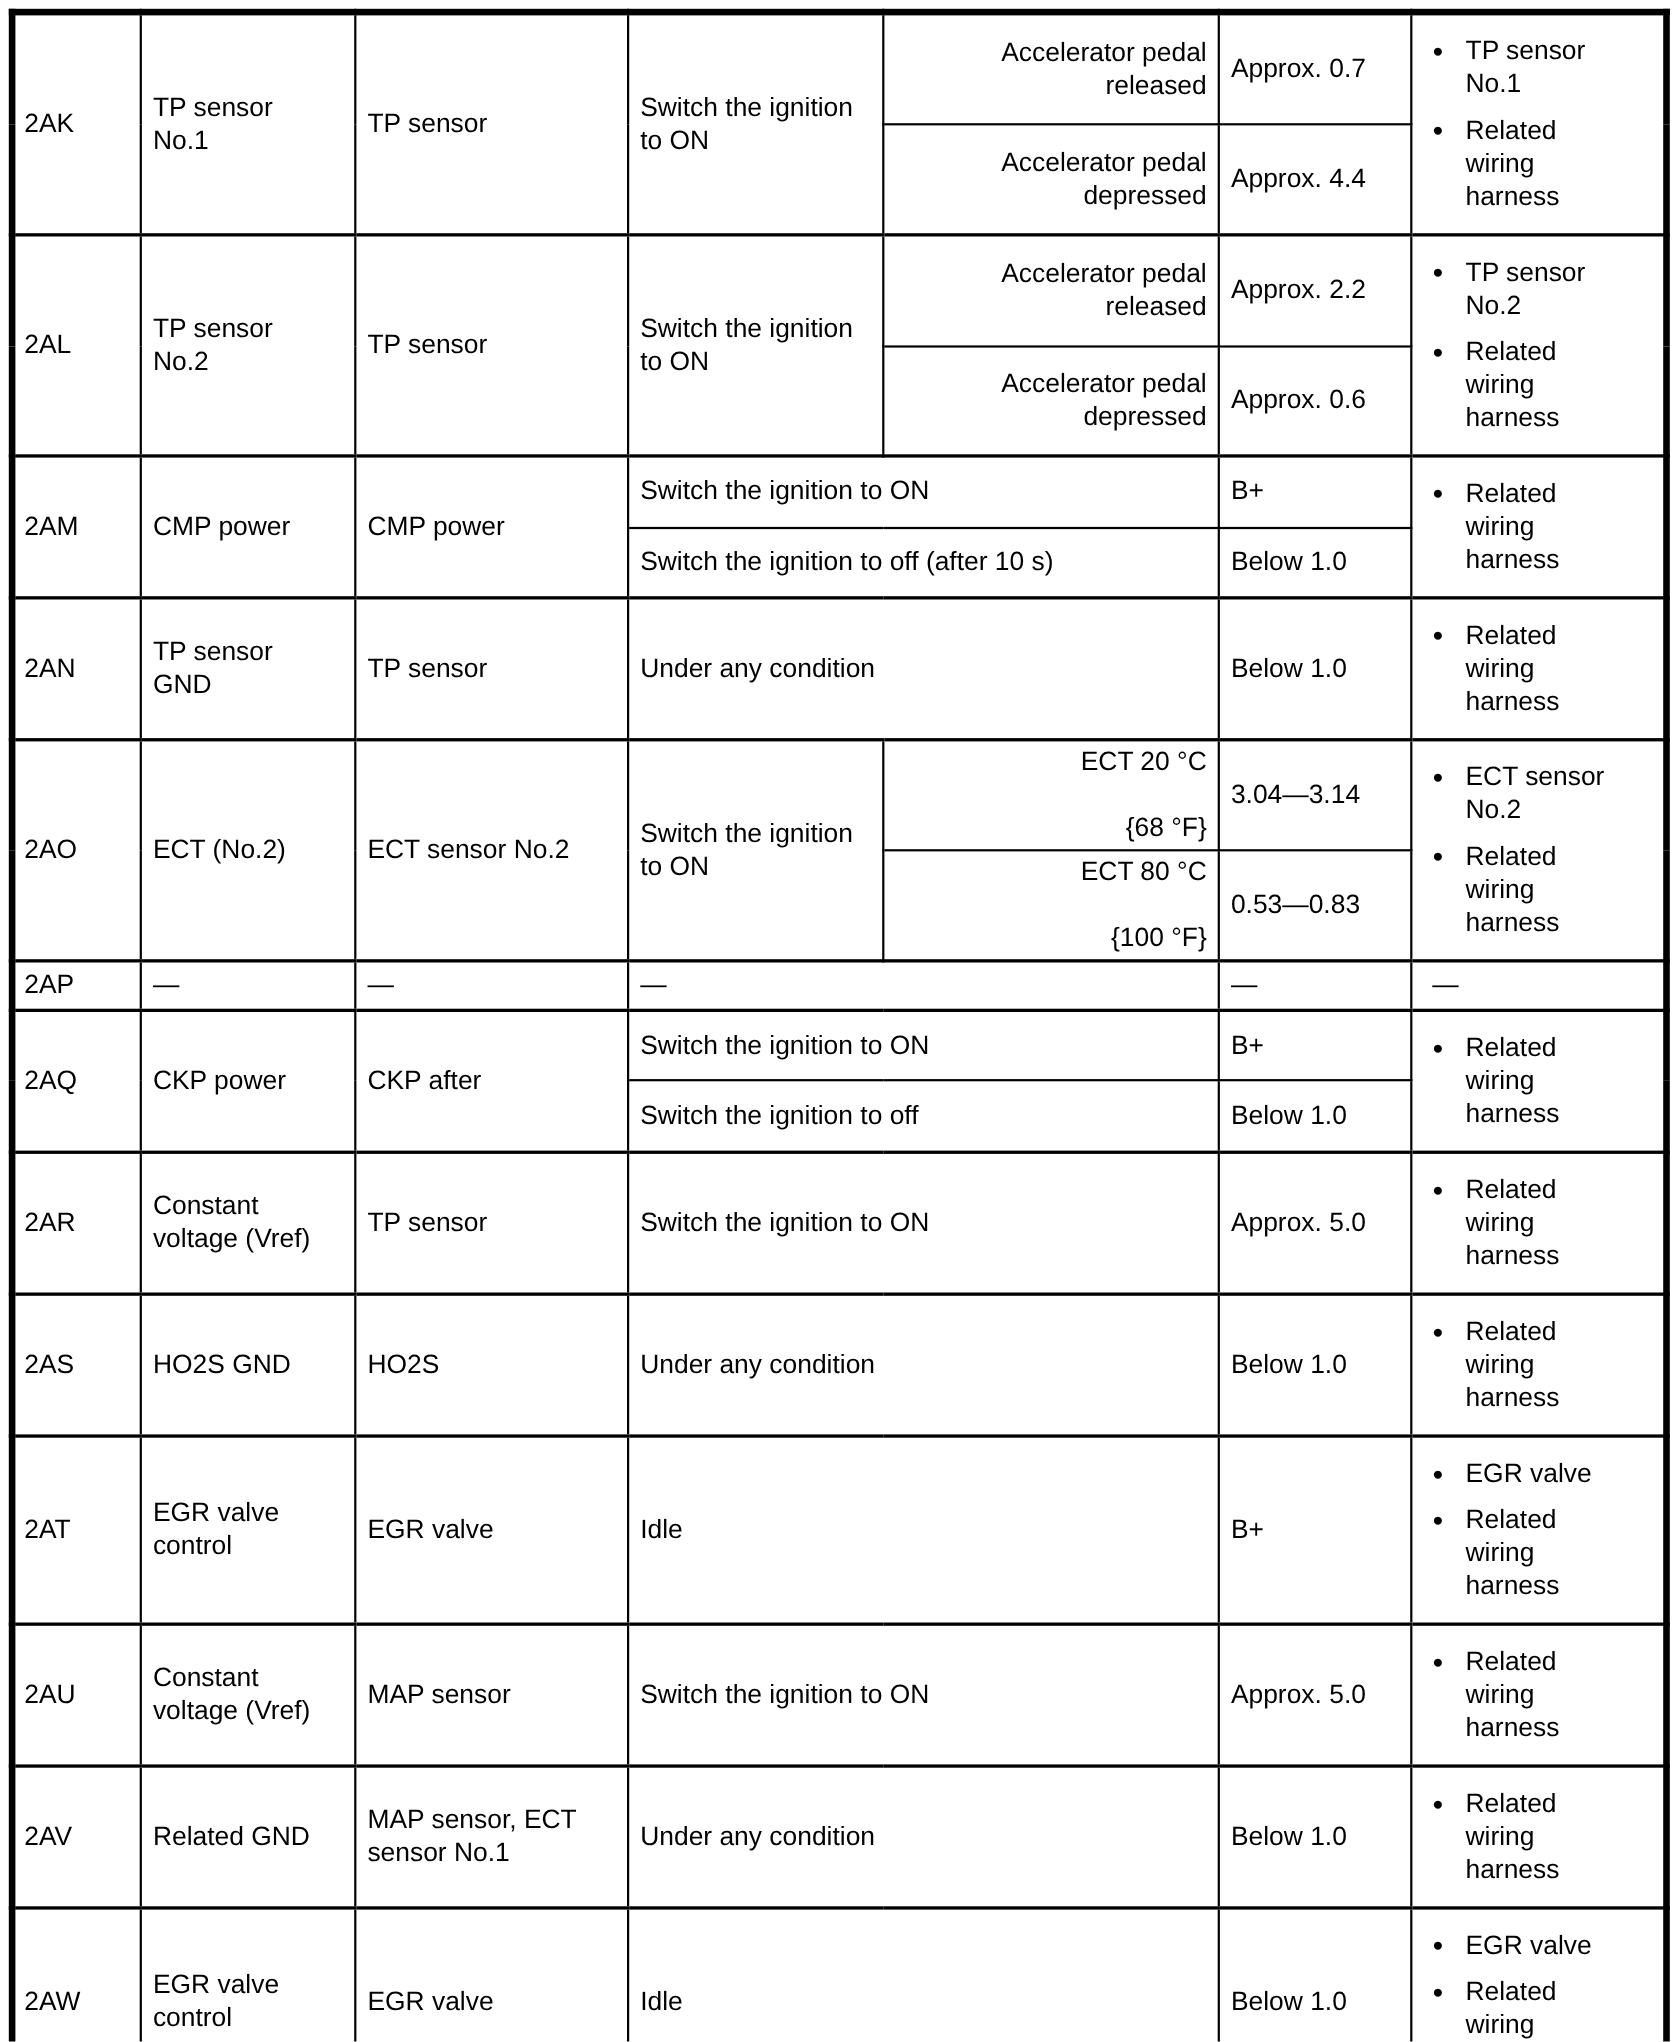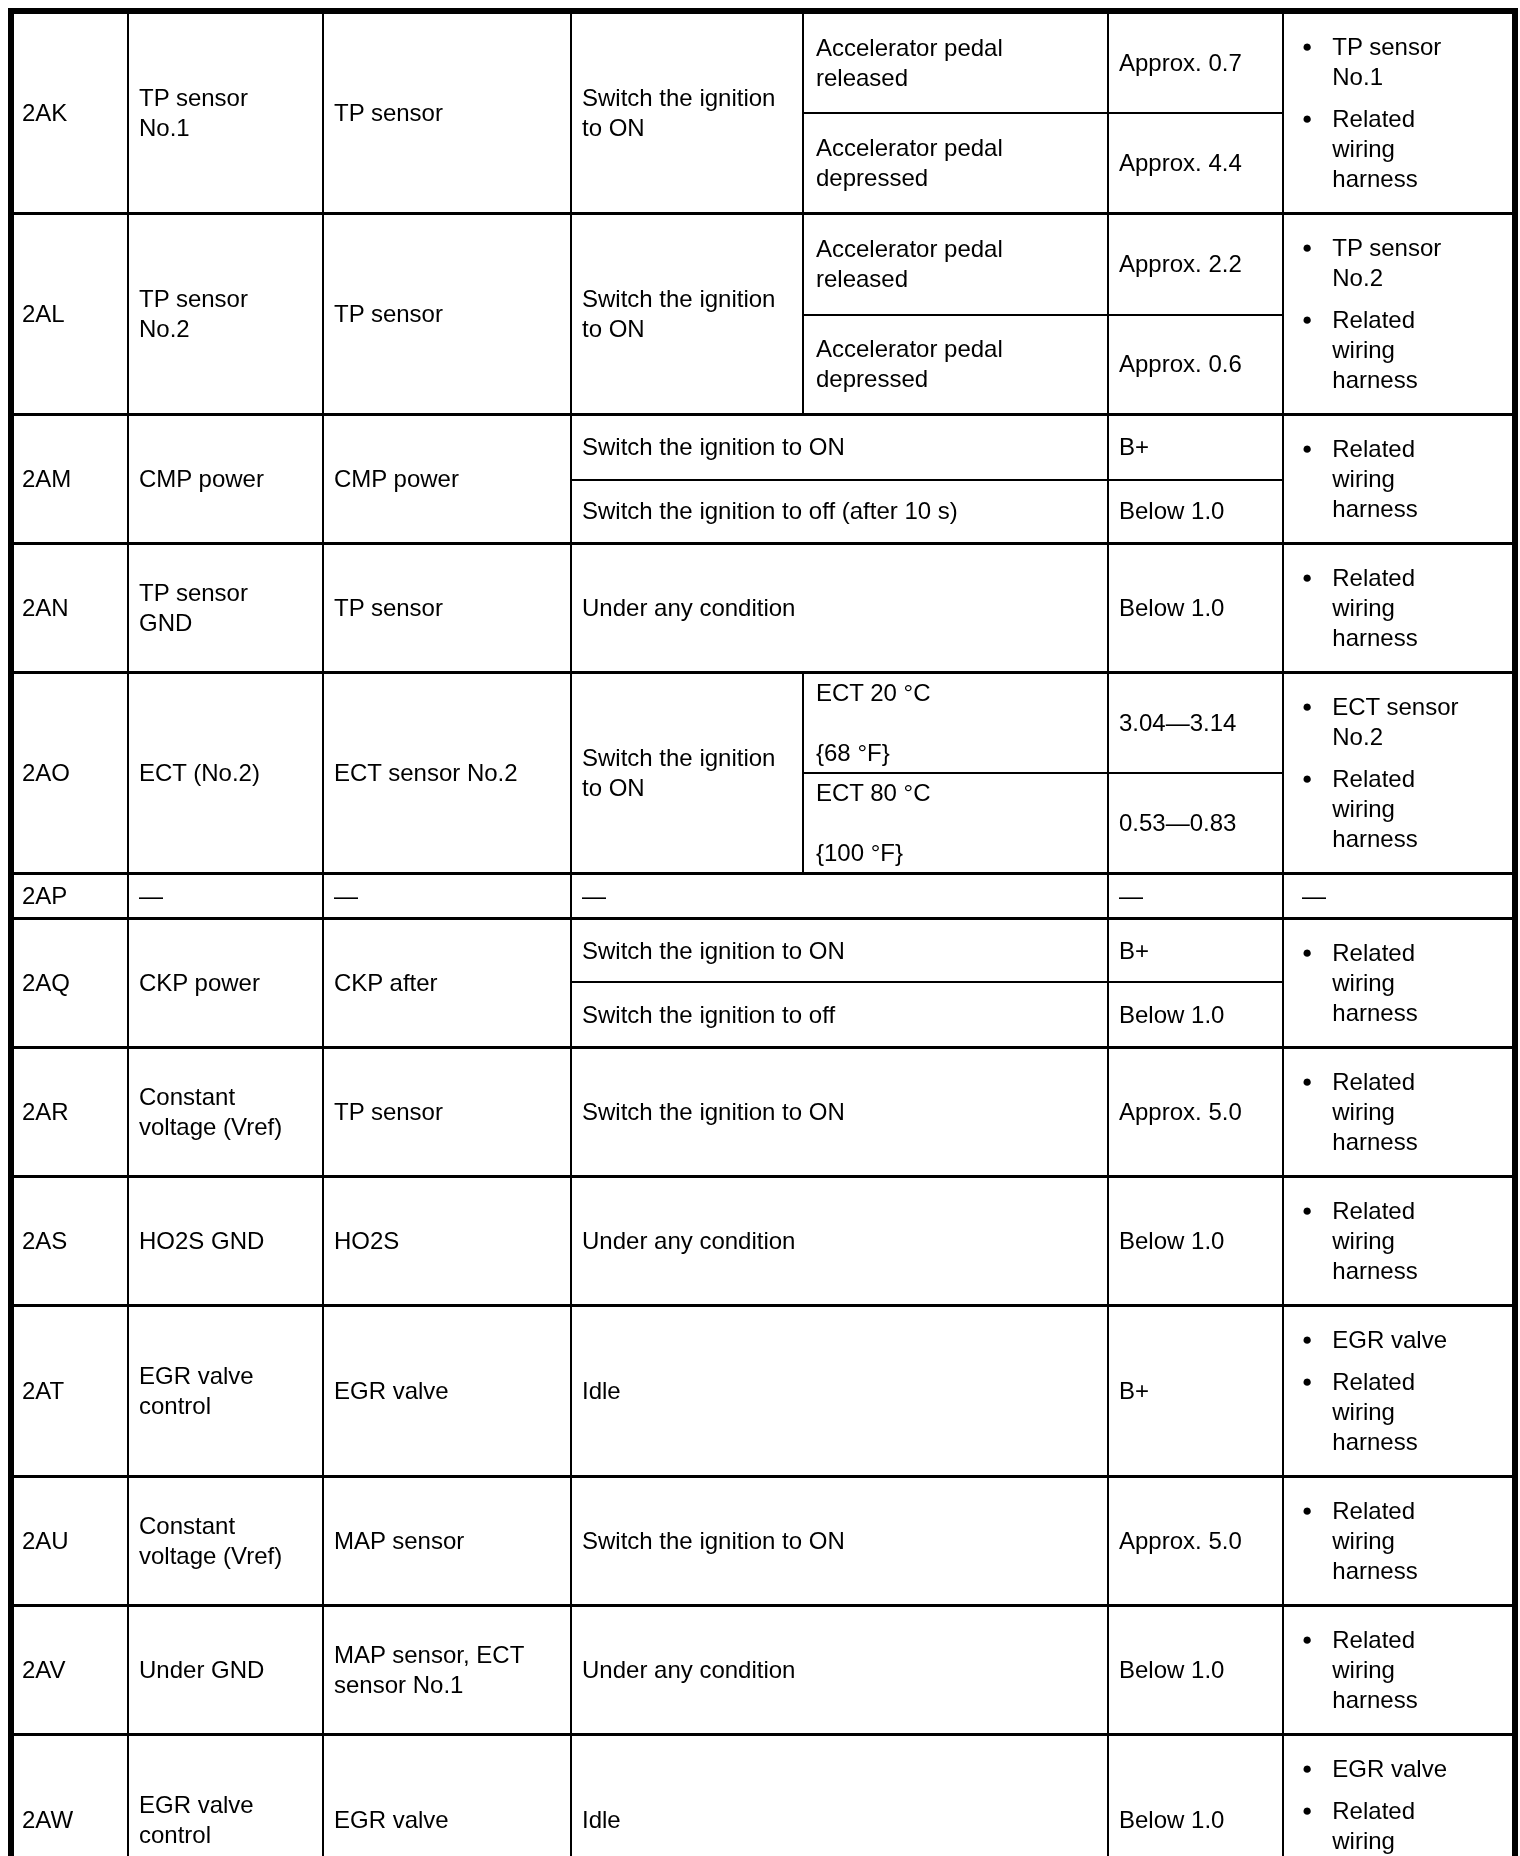--- a/index.html
+++ b/index.html
@@ -4,21 +4,21 @@
 <style>
   html,body{margin:0;padding:0;background:#fff;}
   body{width:1520px;height:1856px;font-family:"Liberation Sans",sans-serif;color:#000;}
   .page{padding:8px;}
   table{border-collapse:collapse;table-layout:fixed;width:1504px;border:6px solid #000;}
   td{border:2px solid #000;vertical-align:middle;padding:4px 10px;
      font-size:24px;line-height:30px;overflow:hidden;}
   tr.major > td{border-top:3px solid #000;}
   .pre{white-space:pre-line;}
   td.term{padding-left:8px;}
-  td.cond5{padding-left:12px;}
+  td.cond5{padding-left:12px;text-align:right;}
   td.insp{padding:6px 6px 6px 18px;vertical-align:middle;}
   .item{display:flex;align-items:flex-start;margin:12px 0;}
   .bullet{font-size:17px;line-height:30px;margin-right:20px;flex:0 0 auto;}
   .itext{white-space:pre-line;}
 </style>
 </head>
 <body>
 
 <div class="page">
 <table>
@@ -256,21 +256,21 @@
               <span class="bullet">●</span>
               <span class="itext">Related
 wiring
 harness</span>
             </div>
     </td>
   </tr>
 
   <tr class="major" style="height:105px">
     <td class="term">2AV</td>
-    <td class="pre">Under GND</td>
+    <td class="pre">Related GND</td>
     <td class="pre">MAP sensor, ECT
 sensor No.1</td>
     <td colspan="2">Under any condition</td>
     <td>Below 1.0</td>
     <td class="insp">
       <div class="item">
               <span class="bullet">●</span>
               <span class="itext">Related
 wiring
 harness</span>

